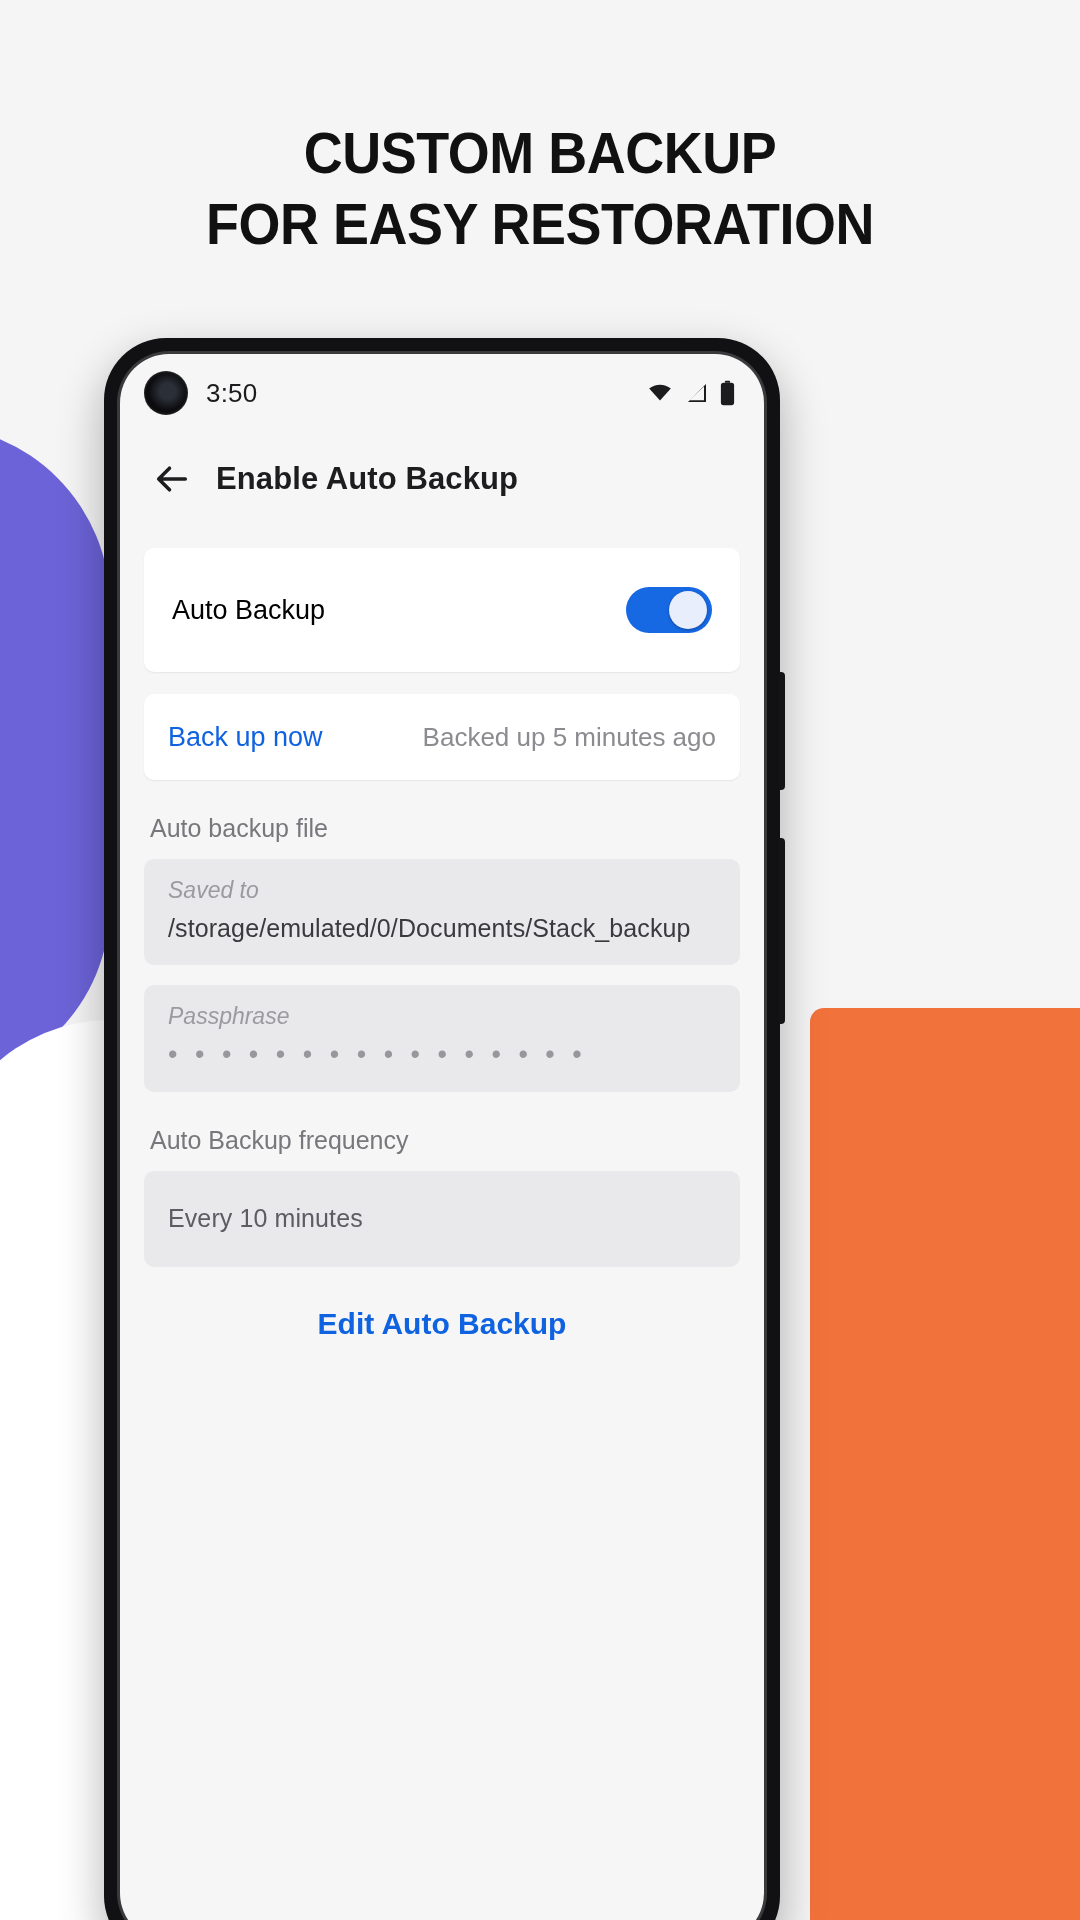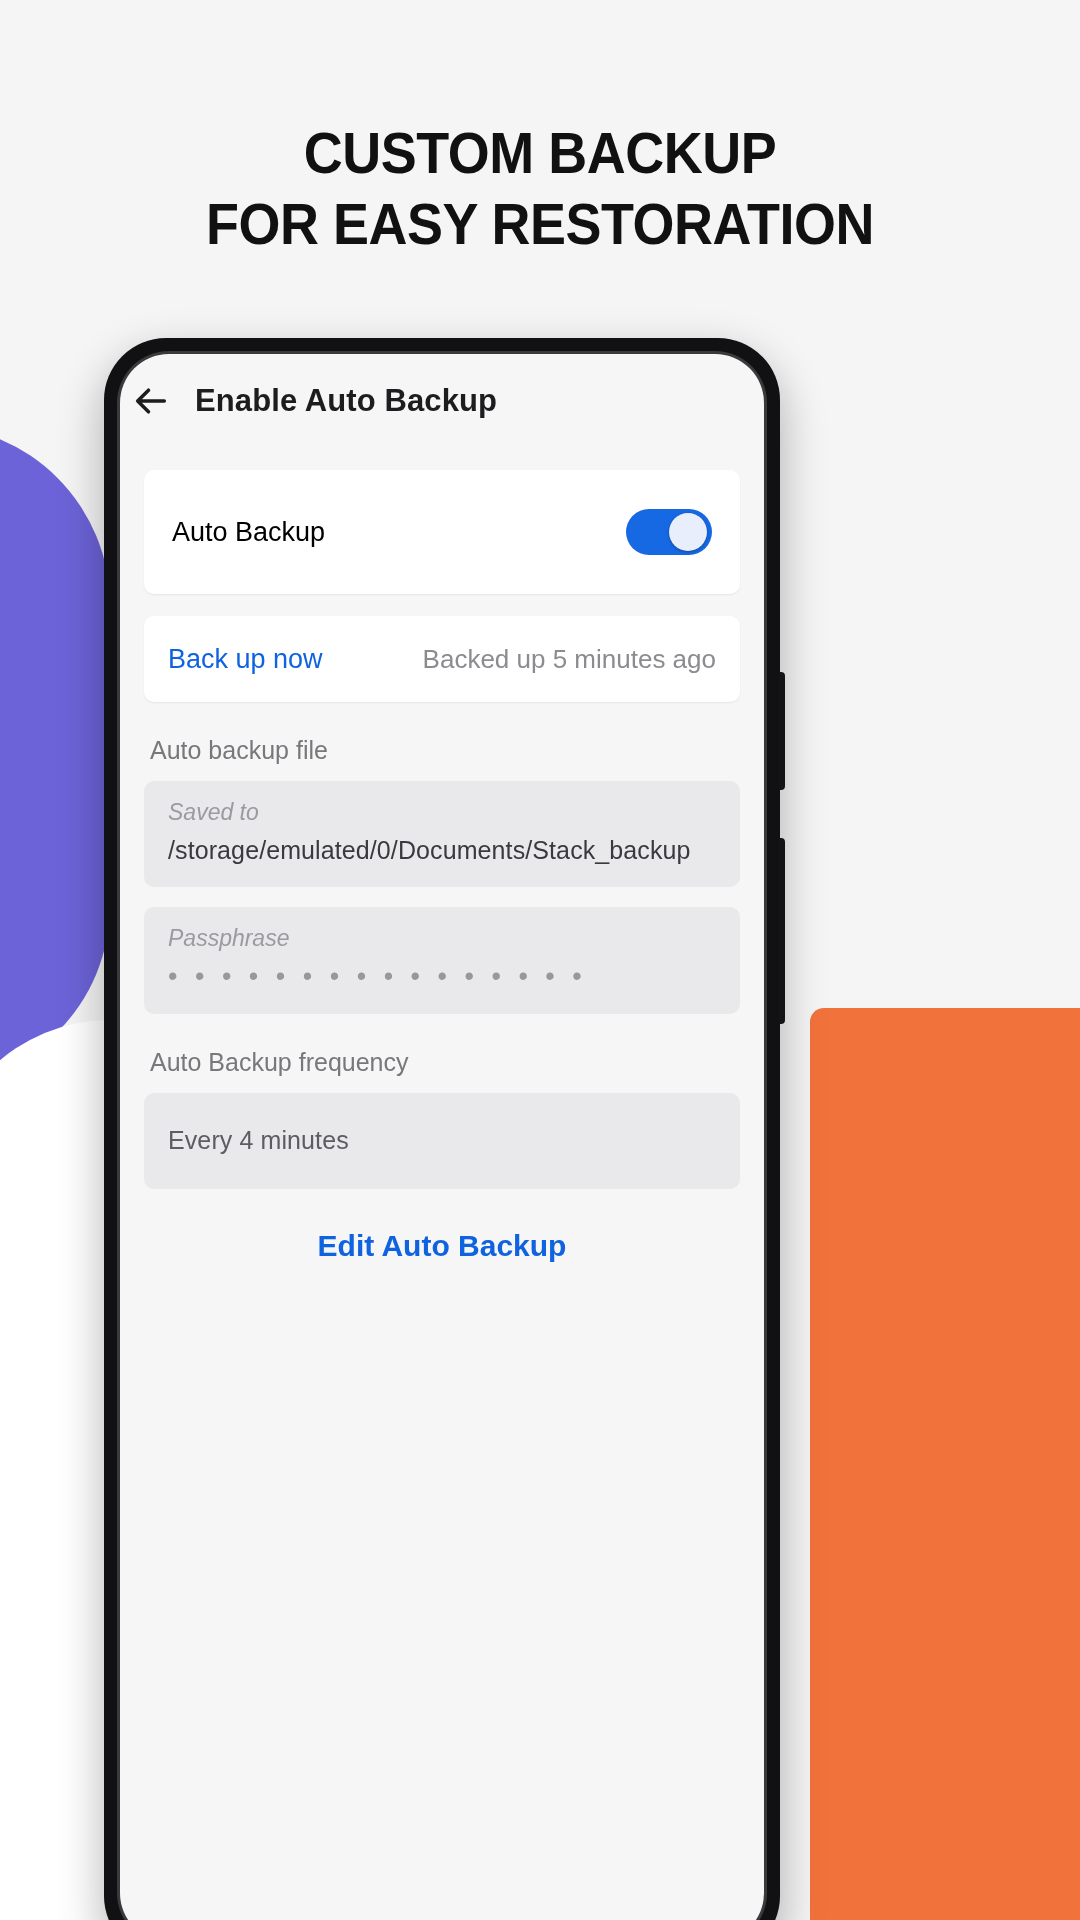--- a/index.html
+++ b/index.html
@@ -128,21 +128,21 @@
     align-items: center;
     gap: 8px;
   }
   .status-icons svg { display: block; }
 
   
   .appbar {
     height: 94px;
     display: flex;
     align-items: center;
-    padding: 0 11px;
+    padding: 0 32px;
     gap: 24px;
   }
   .back-arrow { width: 40px; height: 40px; flex: 0 0 auto; }
   .appbar-title {
     font-size: 31px;
     font-weight: bold;
     color: #1d1d1f;
     letter-spacing: 0.1px;
   }
 
@@ -264,20 +264,44 @@
   <span class="l2">FOR EASY RESTORATION</span>
 </div>
 
 <div class="phone">
   <div class="btn-side btn-power"></div>
   <div class="btn-side btn-vol"></div>
 
   <div class="phone-inner-ring">
     <div class="screen">
 
+      <div class="statusbar">
+        <div class="punchhole"></div>
+        <div class="clock">3:50</div>
+        <div class="status-icons">
+          <span>
+            <svg width="30" height="24" viewBox="0 0 24 24">
+              <path d="M12 19.5 1.2 7.6C4.2 5.1 8 3.7 12 3.7s7.8 1.4 10.8 3.9z" fill="#1c1c1e"></path>
+            </svg>
+          </span>
+          <span>
+            <svg width="28" height="24" viewBox="0 0 24 24">
+              <path d="M21 3v18H3z" fill="#1c1c1e"></path>
+              <path d="M4.2 19.3 19 5.4v13.9z" fill="#f6f6f6"></path>
+              <path d="M19 5.4v13.9H4.2z" fill="#1c1c1e" opacity="0"></path>
+            </svg>
+          </span>
+          <span>
+            <svg width="17" height="26" viewBox="0 0 14 24">
+              <rect x="4.6" y="0.6" width="4.8" height="2" rx="0.8" fill="#1c1c1e"></rect>
+              <rect x="0.9" y="2.6" width="12.2" height="20.6" rx="2.4" fill="#1c1c1e"></rect>
+            </svg>
+          </span>
+        </div>
+      </div>
 
       <div class="appbar">
         <span class="back-arrow">
           <svg width="40" height="40" viewBox="0 0 24 24">
             <path d="M20 12H4M10.5 5.5 4 12l6.5 6.5" fill="none" stroke="#1d1d1f" stroke-width="2.1" stroke-linecap="round" stroke-linejoin="round"></path>
           </svg>
         </span>
         <span class="appbar-title">Enable Auto Backup</span>
       </div>
 
@@ -303,21 +327,21 @@
         </div>
 
         <div class="field">
           <div class="field-label">Passphrase</div>
           <div class="dots">• • • • • • • • • • • • • • • •</div>
         </div>
 
         <div class="section-label">Auto Backup frequency</div>
 
         <div class="field-single">
-          <span class="field-value">Every 4 minutes</span>
+          <span class="field-value">Every 10 minutes</span>
         </div>
 
         <div class="edit-link">Edit Auto Backup</div>
 
       </div>
     </div>
   </div>
 </div>
 
 </body></html>

